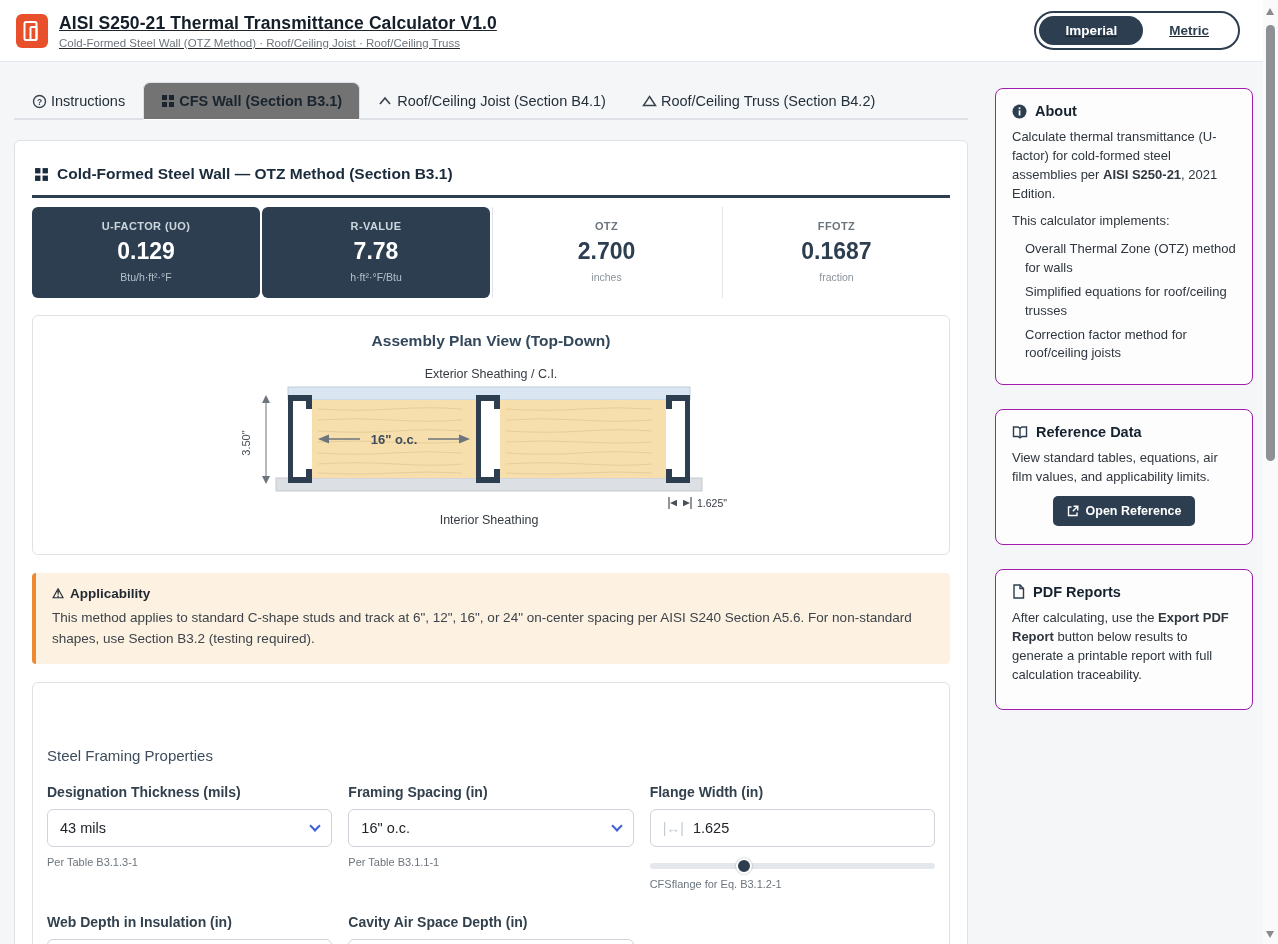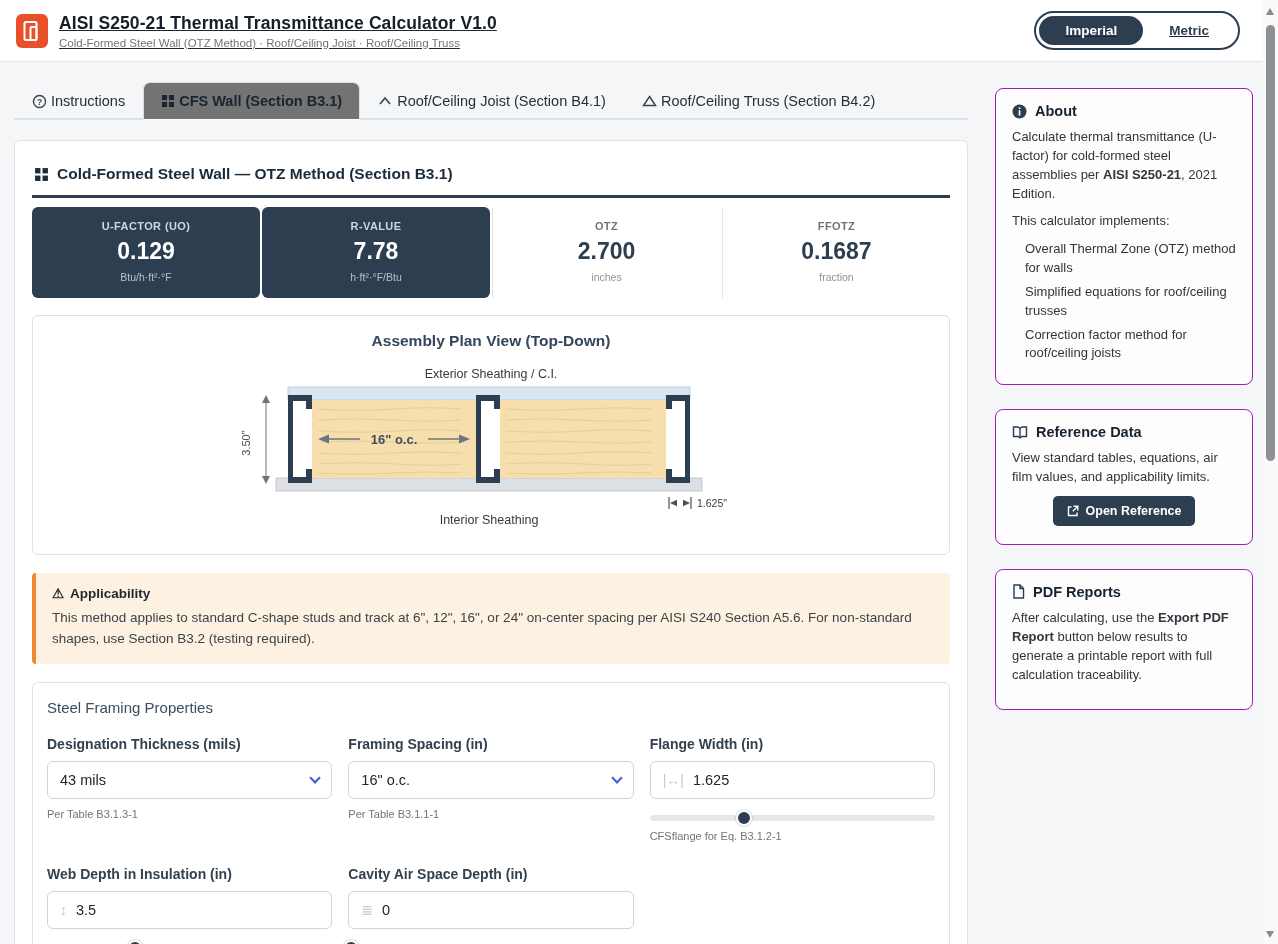--- a/index.html
+++ b/index.html
@@ -47,21 +47,21 @@
   .diagram-title { text-align:center; font-size:15.5px; font-weight:bold; color:#33475a; margin-bottom:14px; }
   .diagram-svg { display:block; margin:0 auto; }
 
   
   .warning { margin-top:18px; background:#fdf2e1; border-left:4px solid #ec8a33; border-radius:4px; padding:12px 16px 14px; }
   .warn-title { font-size:13.5px; font-weight:bold; color:#1f2730; display:flex; align-items:center; gap:6px; }
   .warn-text { font-size:13.5px; color:#3c434a; margin-top:7px; line-height:1.55; }
 
   
   .form-card { border:1px solid #dee2e6; border-radius:6px; margin-top:18px; padding:16px 14px 30px; }
-  .form-title { font-size:15px; color:#3d4d5c; font-weight:500; margin-bottom:20px; }
+  .form-title { font-size:15px; color:#3d4d5c; font-weight:500; margin-bottom:20px;margin-top:48px; }
   .form-grid { display:grid; grid-template-columns:1fr 1fr 1fr; column-gap:16px; row-gap:24px; }
   .f-label { font-size:14px; font-weight:bold; color:#33414e; margin-bottom:9px; }
   .f-select, .f-input { display:flex; align-items:center; height:38px; border:1px solid #ced4da; border-radius:6px; background:#fff; padding:0 12px; font-size:14.5px; color:#212529; cursor:pointer; }
   .f-select { justify-content:space-between; }
   .chev { width:8px; height:8px; border-right:2.5px solid #3f5ed7; border-bottom:2.5px solid #3f5ed7; transform:rotate(45deg); margin-top:-4px; }
   .in-icon { color:#c3cad1; font-size:14px; margin-right:9px; }
   .f-help { font-size:11px; color:#6c757d; margin-top:9px; }
   .slider { position:relative; height:6px; border-radius:3px; background:#e4e8ec; margin-top:16px; }
   .slider .thumb { position:absolute; top:50%; transform:translateY(-50%); width:16px; height:16px; border-radius:50%; background:#2c3e50; border:2px solid #fff; box-shadow:0 0 2px rgba(0,0,0,.35); cursor:pointer; }
 

